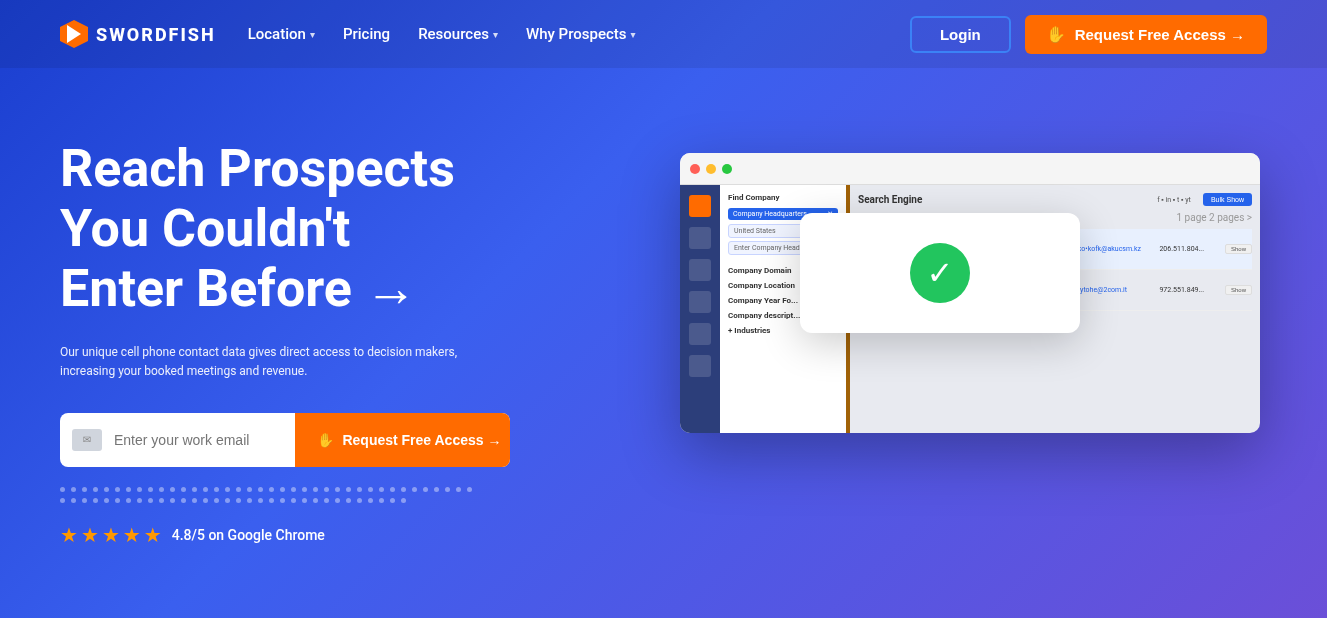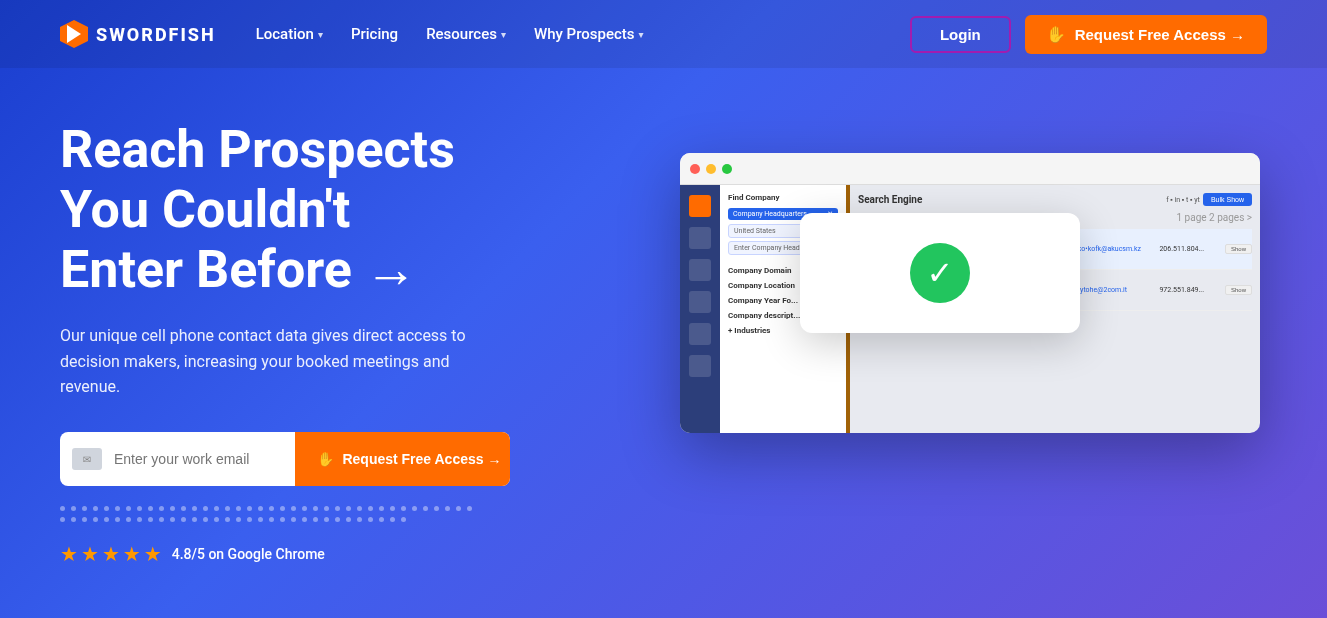--- a/index.html
+++ b/index.html
@@ -13,21 +13,21 @@
 
     
     .navbar {
       display: flex;
       align-items: center;
       justify-content: space-between;
       padding: 0 60px;
       height: 68px;
       background: rgba(0,0,0,0.08);
     }
-    .nav-left { display: flex; align-items: center; gap: 40px; }
+    .nav-left { display: flex; align-items: center; gap: 32px; }
     .logo { display: flex; align-items: center; gap: 8px; }
     .logo-icon {
       width: 28px; height: 28px;
       background: #ff6b00;
       clip-path: polygon(50% 0%, 100% 25%, 100% 75%, 50% 100%, 0% 75%, 0% 25%);
       display: flex; align-items: center; justify-content: center;
     }
     .logo-arrow {
       width: 0; height: 0;
       border-top: 9px solid transparent;
@@ -49,21 +49,21 @@
       display: flex; align-items: center; gap: 4px;
       cursor: pointer;
     }
     .nav-link .chevron {
       font-size: 10px;
       opacity: 0.8;
     }
     .nav-right { display: flex; align-items: center; gap: 14px; }
     .btn-login {
       background: transparent;
-      border: 2px solid #a21caf;
+      border: 2px solid #3b82f6;
       color: white;
       padding: 8px 28px;
       border-radius: 6px;
       font-size: 15px;
       font-weight: 600;
       cursor: pointer;
     }
     .btn-access {
       background: #ff6b00;
       border: none;
@@ -88,21 +88,21 @@
     .hero-left { flex: 0 0 560px; }
     .hero-title {
       color: white;
       font-size: 52px;
       font-weight: 700;
       line-height: 1.15;
       margin-bottom: 24px;
     }
     .hero-desc {
       color: rgba(255,255,255,0.9);
-      font-size: 16px;
+      font-size: 12px;
       line-height: 1.6;
       margin-bottom: 32px;
       max-width: 420px;
     }
     .email-form {
       display: flex;
       align-items: center;
       background: white;
       border-radius: 8px;
       overflow: hidden;
@@ -481,21 +481,21 @@
             <div style="height:8px"></div>
             <div class="dash-panel-title">Company Domain</div>
             <div class="dash-panel-title">Company Location</div>
             <div class="dash-panel-title">Company Year Fo...</div>
             <div class="dash-panel-title">Company descript...</div>
             <div class="dash-panel-title">+ Industries</div>
           </div>
           <div class="dash-content">
             <div class="dash-content-header">
               <span class="dash-search-title">Search Engine</span>
-              <div style="display:flex;gap:3px;align-items:center;">
+              <div style="display:flex;gap:12px;align-items:center;">
                 <span style="font-size:7px;color:#555;">f ▪ in ▪ t ▪ yt</span>
                 <button class="dash-btn-bulk">Bulk Show</button>
               </div>
             </div>
             <div class="dash-results-bar">
               <input type="checkbox" style="width: 9px; height: 9px;">
               <span>50+ values 44 results</span>
               <span class="dash-save-link">Save this search</span>
               <span style="font-size:10px;color:#999;margin-left:auto;">1 page 2 pages &gt;</span>
             </div>

